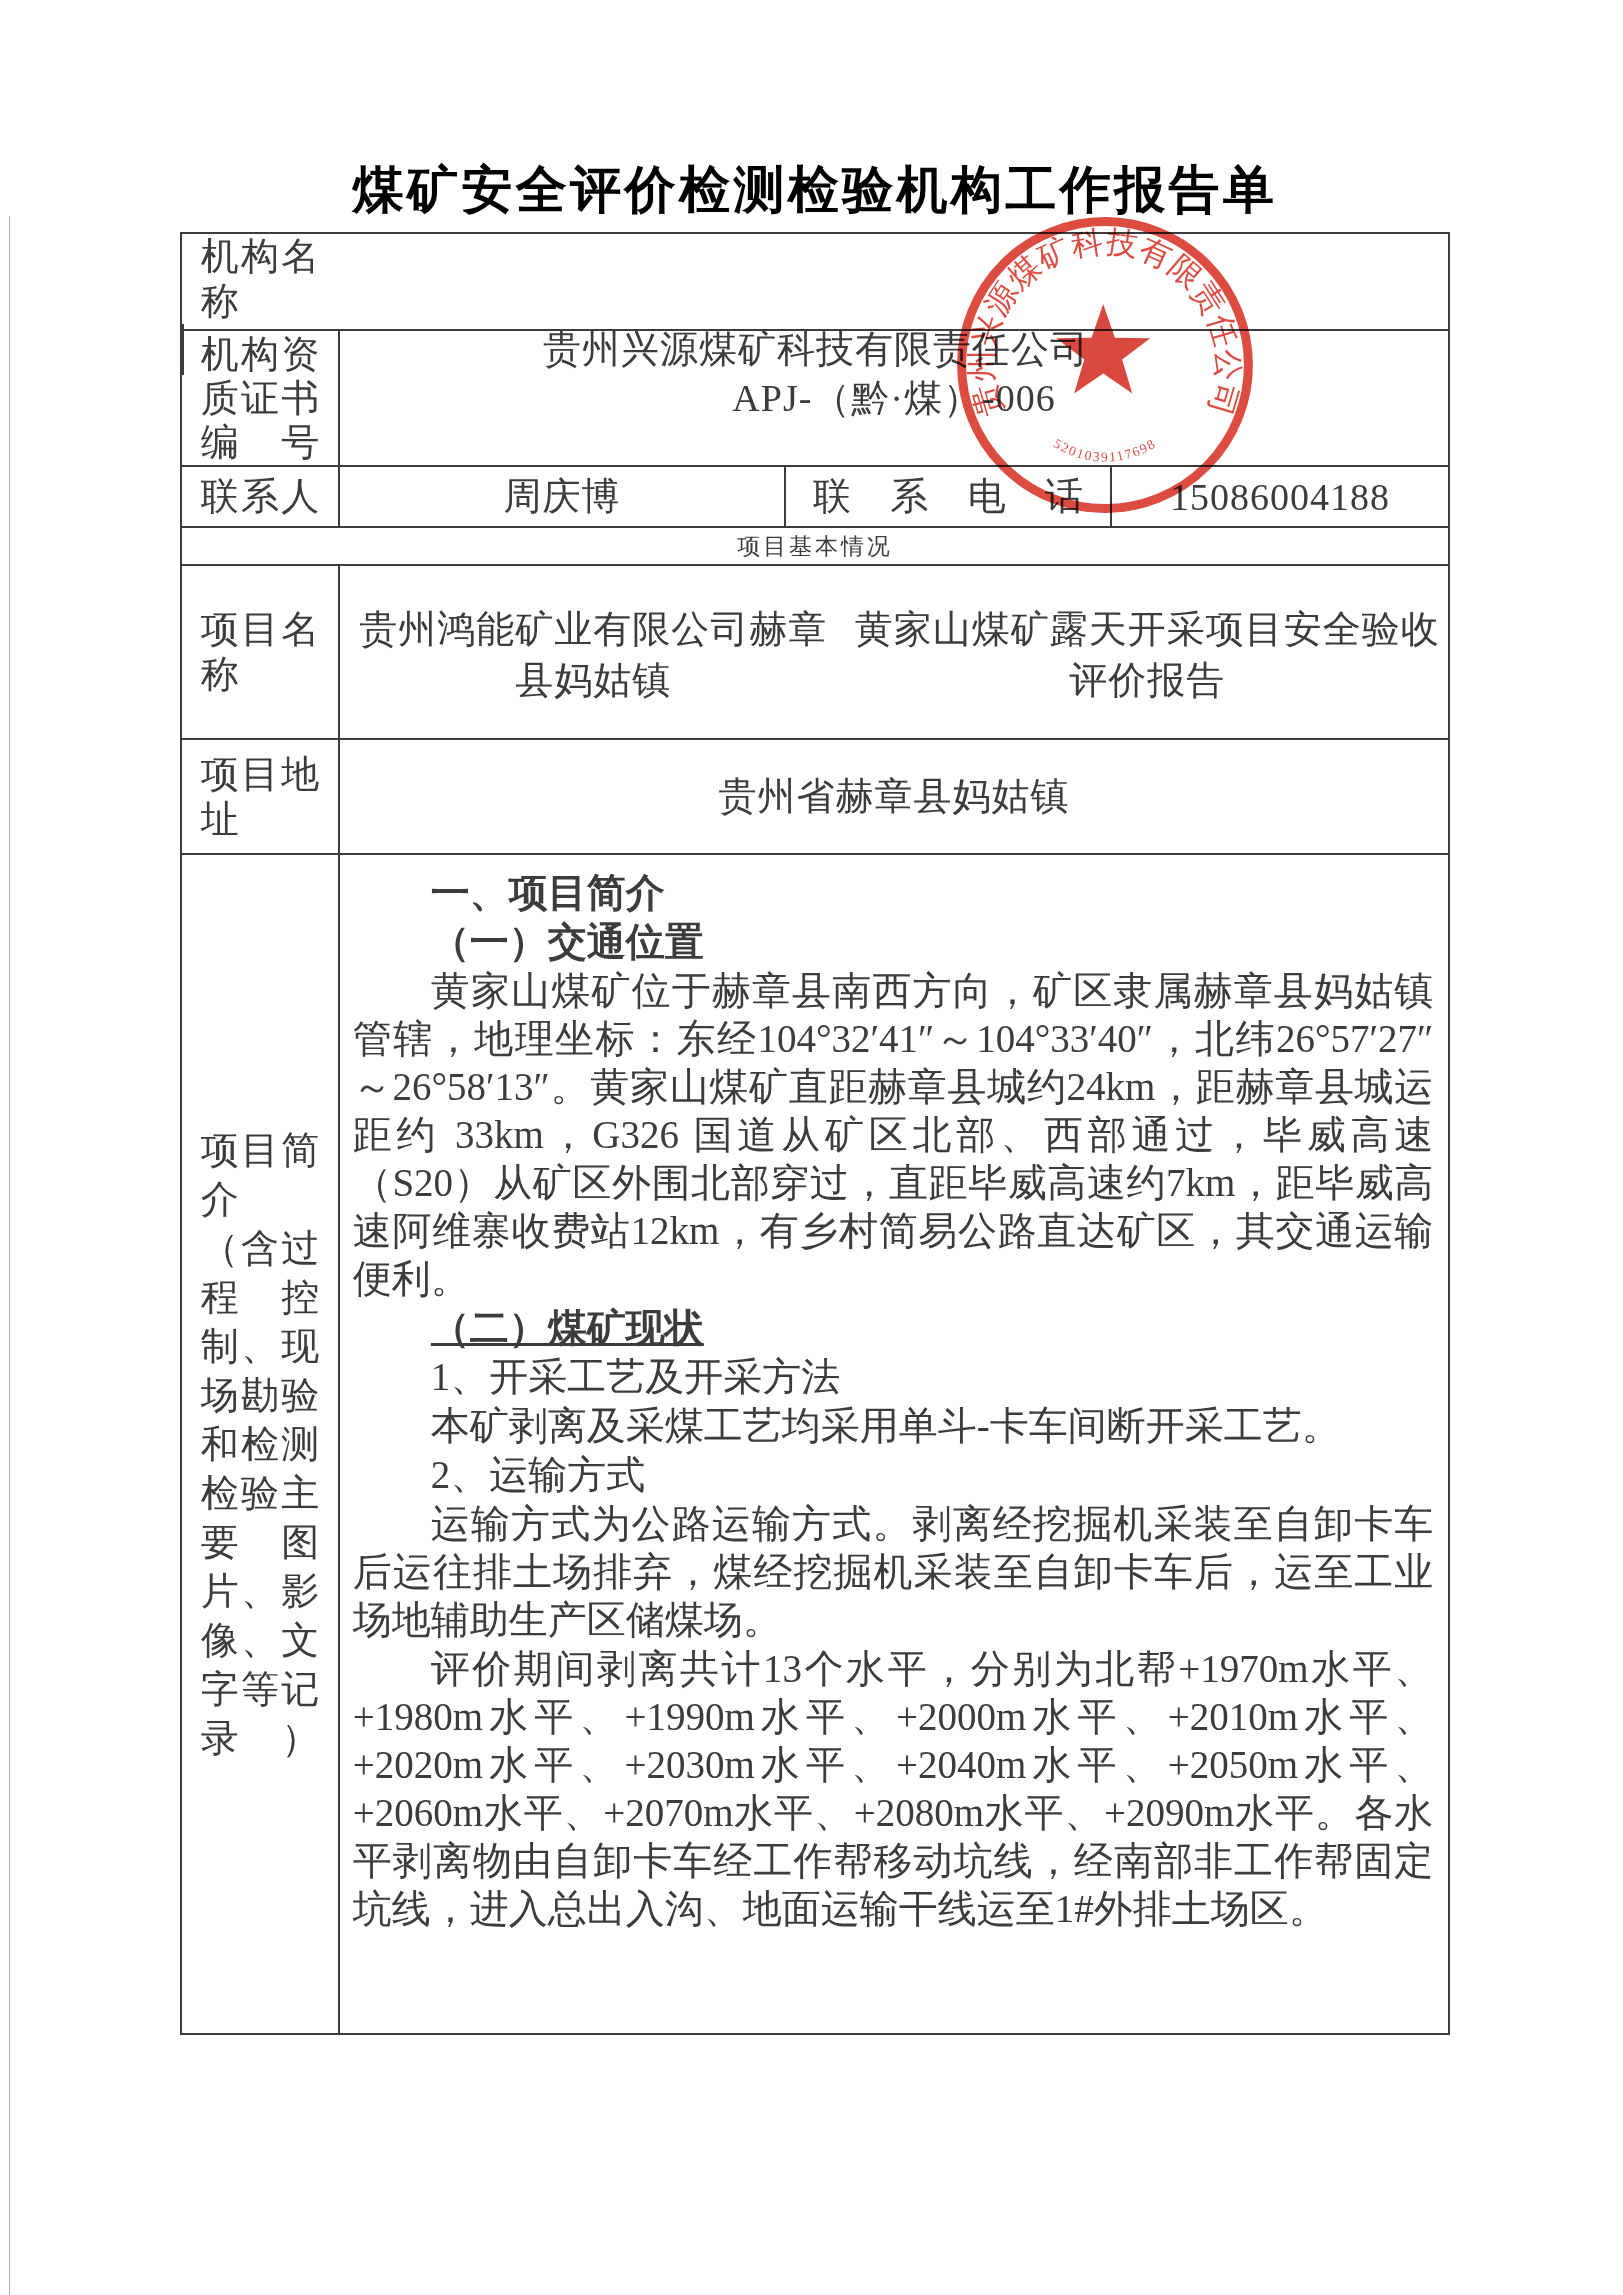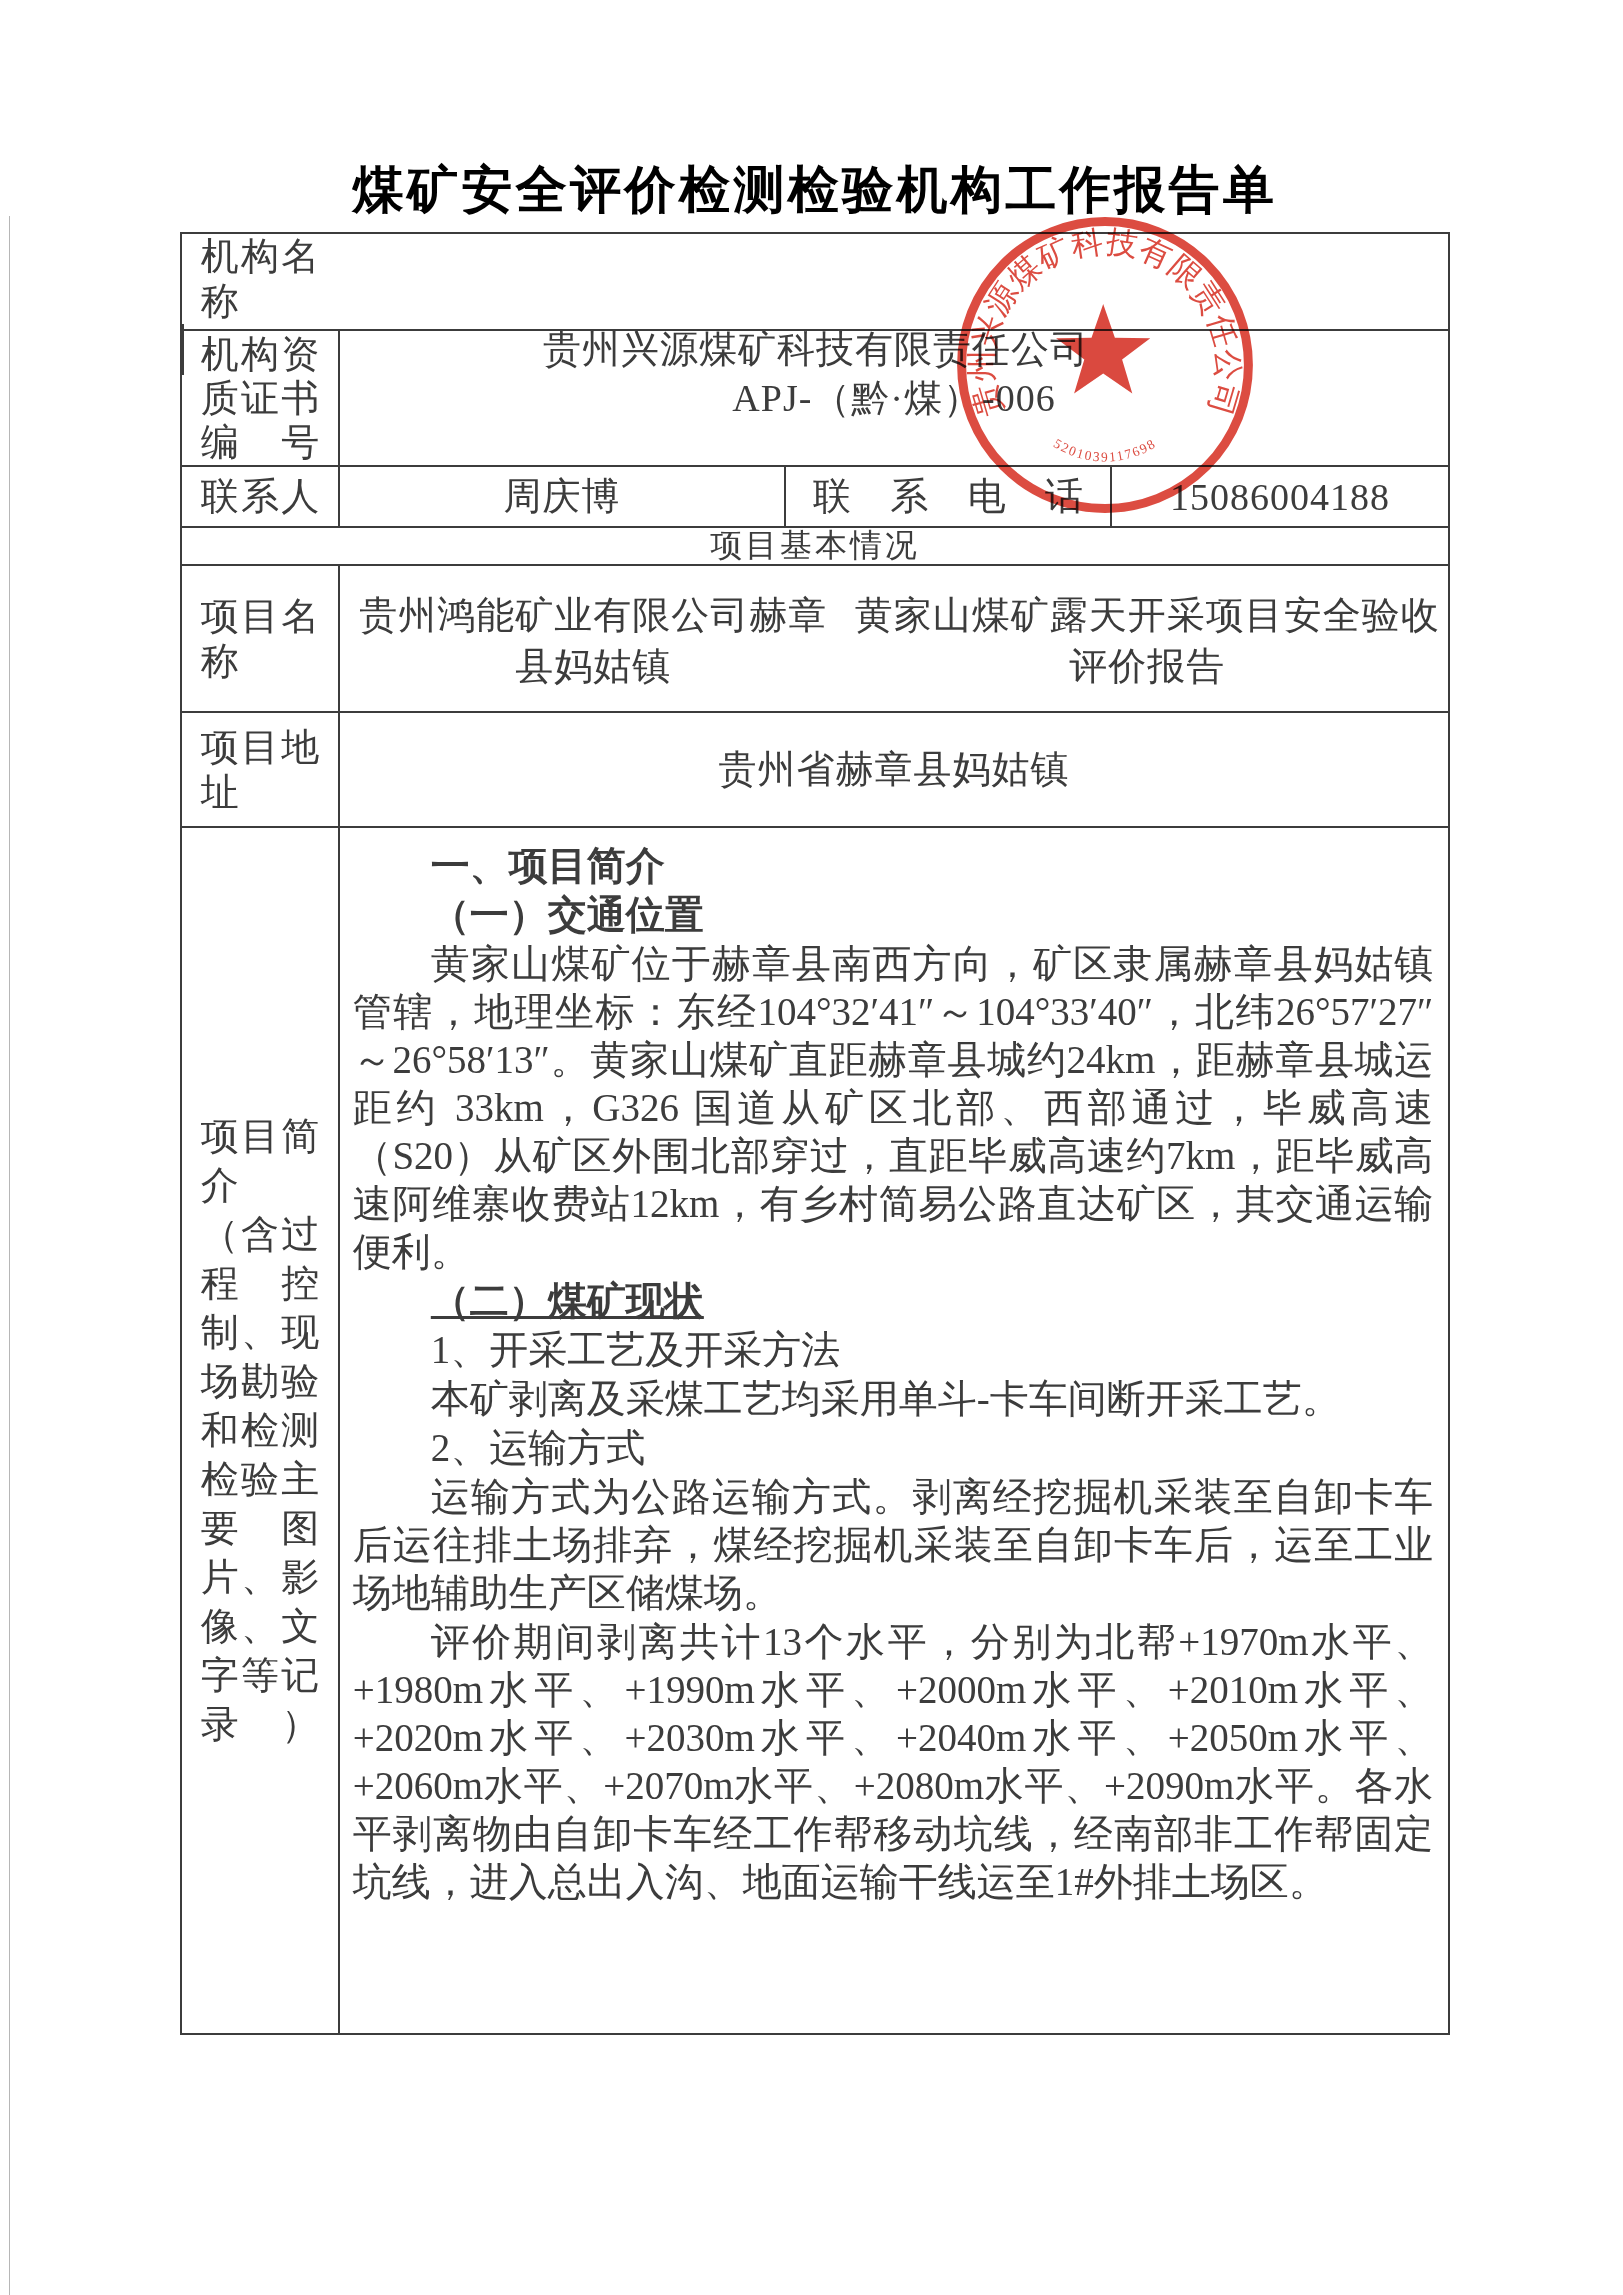--- a/index.html
+++ b/index.html
@@ -29,37 +29,37 @@
     font-size:38px;
   }
   .tr{display:flex;flex-direction:row;box-sizing:border-box;border-top:2.5px solid #3c3c3c;}
   .tr:first-child{border-top:none;}
   .td{box-sizing:border-box;border-left:2.5px solid #3c3c3c;display:flex;align-items:center;justify-content:center;}
   .td:first-child{border-left:none;}
   .r1{height:95px;flex-direction:column;}
   .r2{height:136px;}
   .r3{height:61px;}
   .r4{height:38px;}
-  .r5{height:147px;}
+  .r5{height:174px;}
   .r6{height:115px;}
   .r7{flex:1;}
   .label-col{width:156px;flex:none;padding:0 18.7px;}
   .dist{
     display:block;width:100%;
     text-align:justify;text-align-last:justify;
     text-justify:inter-character;
   }
   .lab-2l{line-height:45px;align-self:center;}
   .lab-3l{line-height:44px;align-self:center;}
   .value-col{flex:1;}
   .center-text{text-align:center;letter-spacing:1px;}
   .c2{width:446px;flex:none;}
   .c3{width:326px;flex:none;padding:4px 27px;}
   .c4{flex:1;}
-  .sec-head{letter-spacing:2.9px;font-size:32px;}
+  .sec-head{letter-spacing:2.9px;font-size:23px;}
   .pn-cell{justify-content:space-between;padding:25.5px 0 19.6px 0;}
   .intro-label-cell{align-items:center;}
   .intro-label{
     width:119px;line-height:49px;
     white-space:pre-line;
     text-align:justify;text-align-last:justify;text-justify:inter-character;
   }
   .intro-cell{
     display:block;
     padding:12.8px 13.7px 0 11.8px;

